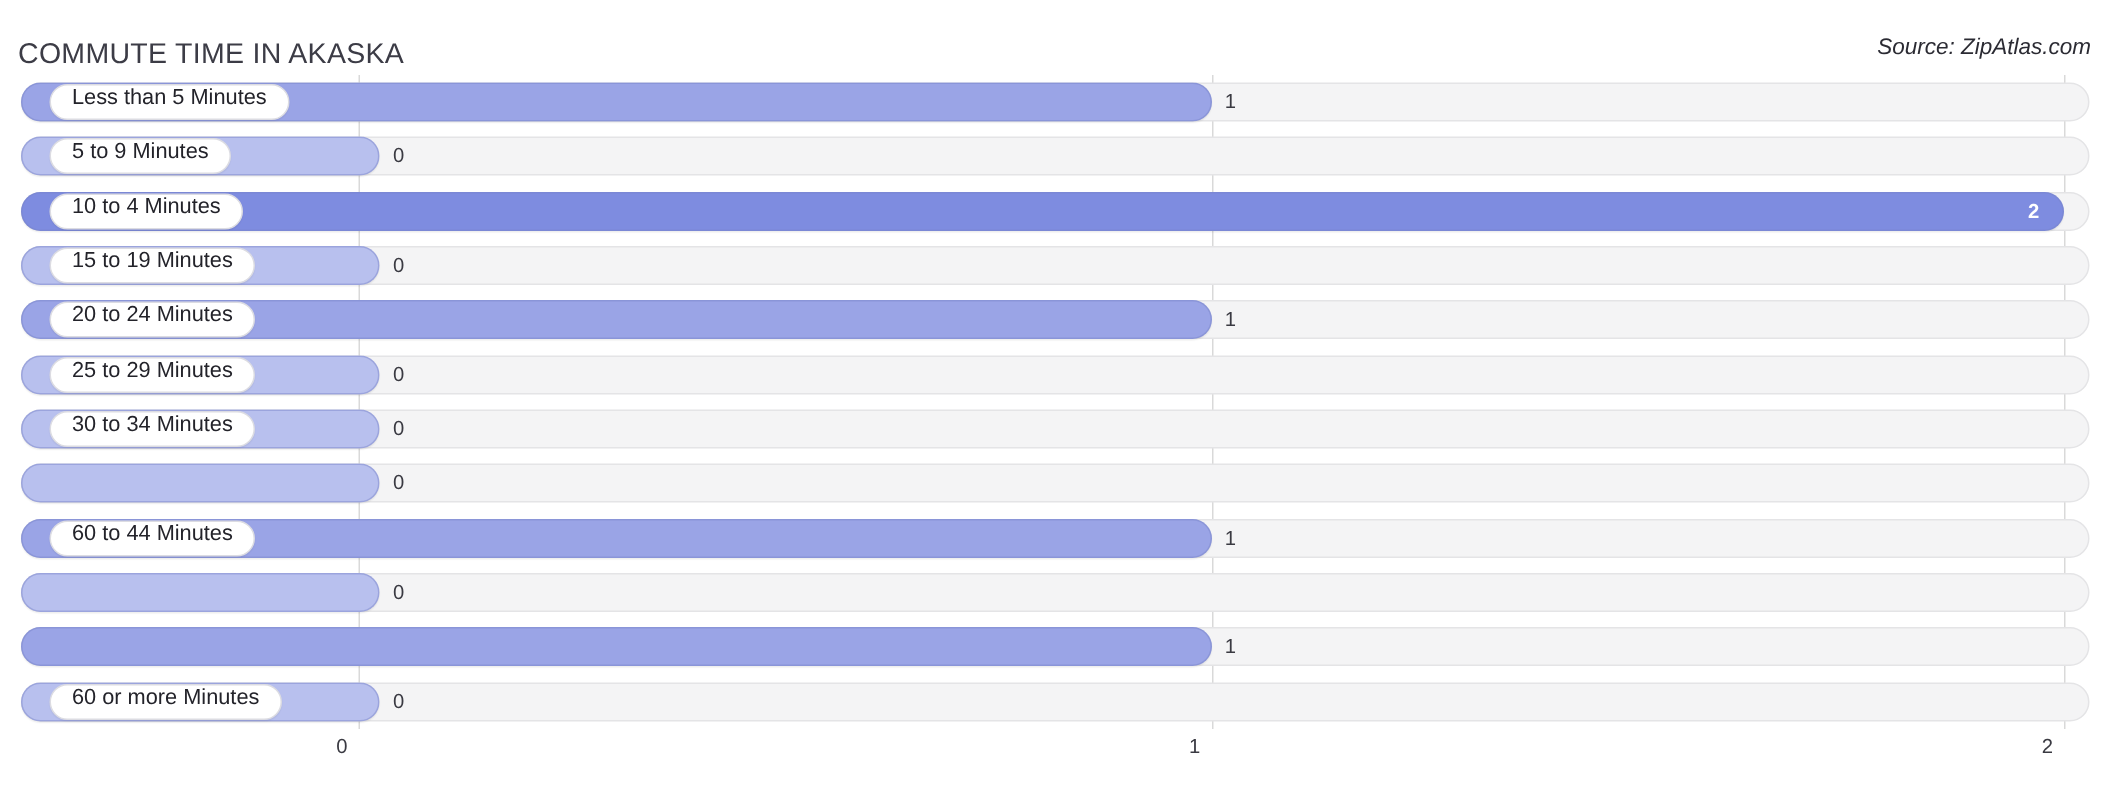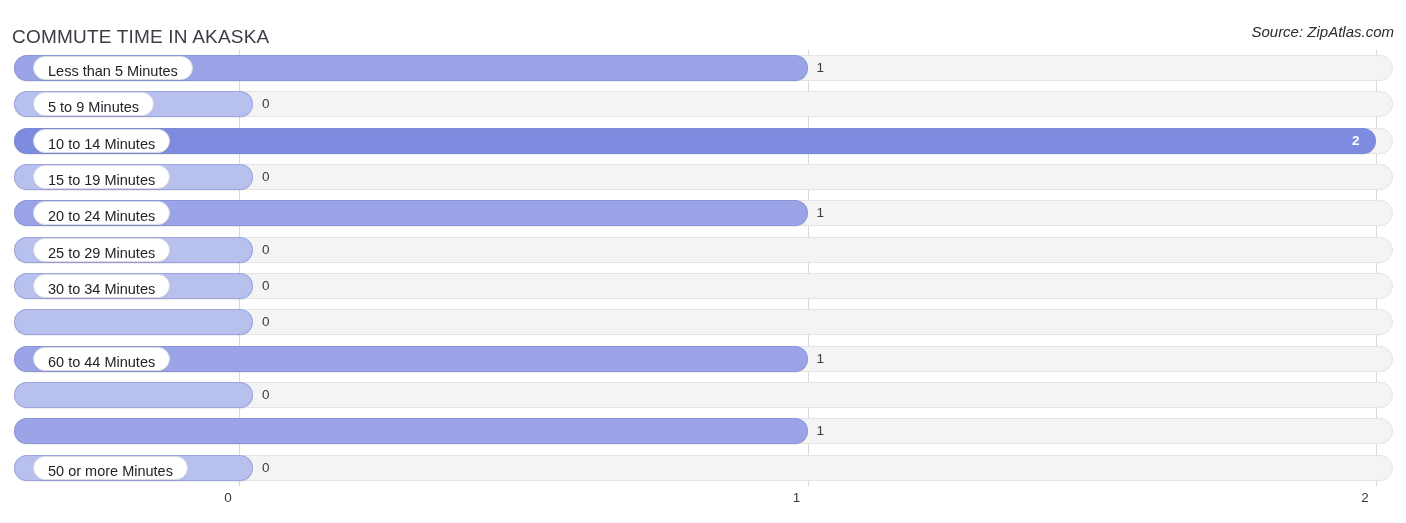--- a/index.html
+++ b/index.html
@@ -99,21 +99,21 @@
   .pill {
     position: absolute;
     left: 33px;
     top: 6px;
     height: 24px;
     background: #ffffff;
     border: 1px solid #dcdce2;
     border-radius: 12px;
     box-sizing: border-box;
     display: flex;
-    align-items: flex-end;
+    align-items: flex-start;
     padding: 0 14px;
     box-shadow: 0 1px 1px rgba(0,0,0,0.05);
   }
   .pill-label {
     font-size: 14.5px;
     color: #23232a;
     white-space: nowrap;
   }
 
   
@@ -177,21 +177,21 @@
         <div class="bar" style="width: 239px; background: rgb(184, 192, 238);"></div>
         <div class="pill">
           <span class="pill-label">5 to 9 Minutes</span>
         </div>
         <div class="value-out" style="left: 262px;">0</div>
       </div>
       <div class="row">
         <div class="track"></div>
         <div class="bar" style="width: 1362px; background: rgb(126, 140, 224);"></div>
         <div class="pill">
-          <span class="pill-label">10 to 14 Minutes</span>
+          <span class="pill-label">10 to 4 Minutes</span>
         </div>
         <div class="value-in" style="left: 1352px;">2</div>
       </div>
       <div class="row">
         <div class="track"></div>
         <div class="bar" style="width: 239px; background: rgb(184, 192, 238);"></div>
         <div class="pill">
           <span class="pill-label">15 to 19 Minutes</span>
         </div>
         <div class="value-out" style="left: 262px;">0</div>
@@ -240,21 +240,21 @@
       </div>
       <div class="row">
         <div class="track"></div>
         <div class="bar" style="width: 793.5px; background: rgb(154, 164, 230);"></div>
         <div class="value-out" style="left: 816.5px;">1</div>
       </div>
       <div class="row">
         <div class="track"></div>
         <div class="bar" style="width: 239px; background: rgb(184, 192, 238);"></div>
         <div class="pill">
-          <span class="pill-label">50 or more Minutes</span>
+          <span class="pill-label">60 or more Minutes</span>
         </div>
         <div class="value-out" style="left: 262px;">0</div>
       </div>
     </div>
 </div>
 
 <div id="axis">
     <div class="tick-label" style="left: 228px;">0</div>
     <div class="tick-label" style="left: 796.5px;">1</div>
     <div class="tick-label" style="left: 1365px;">2</div>

